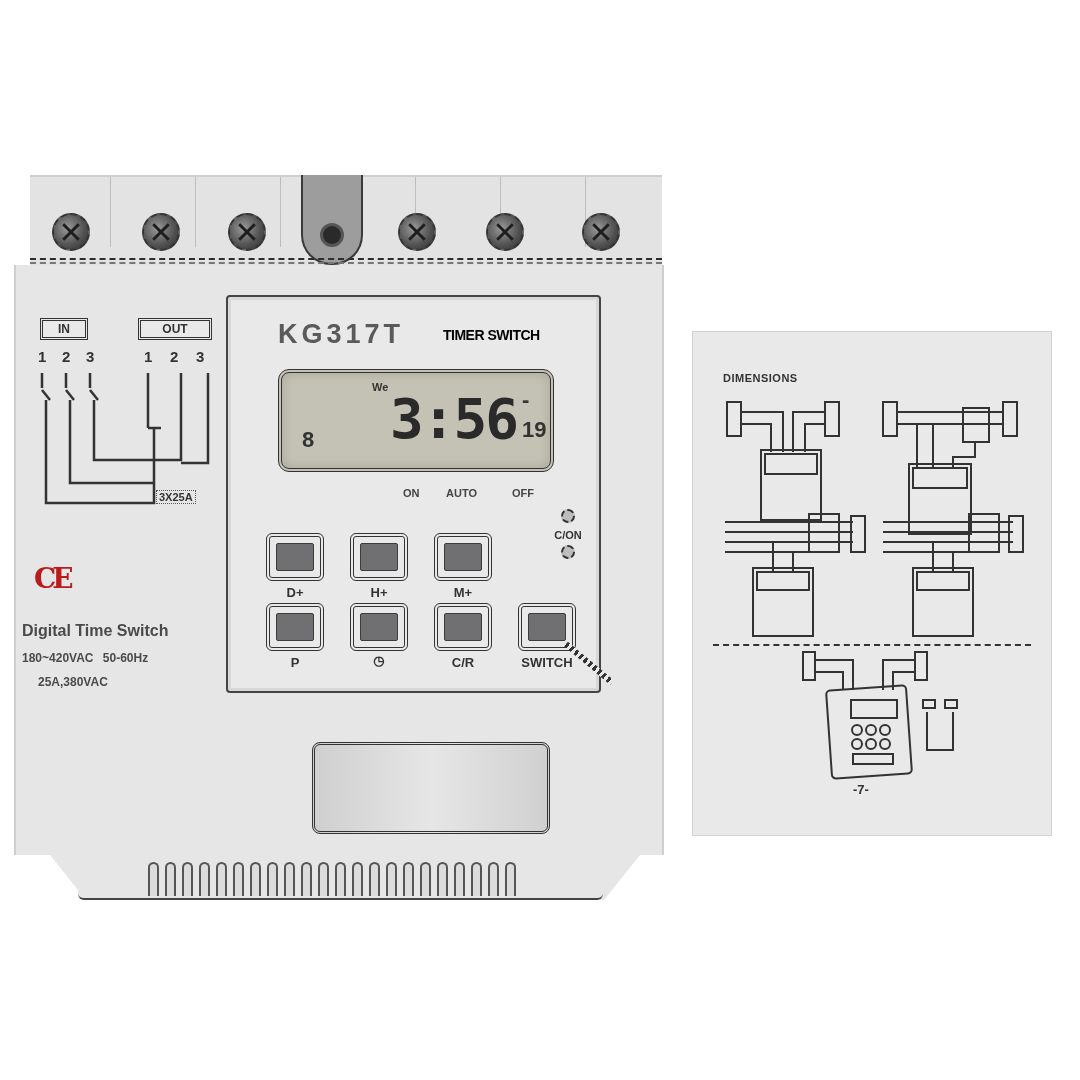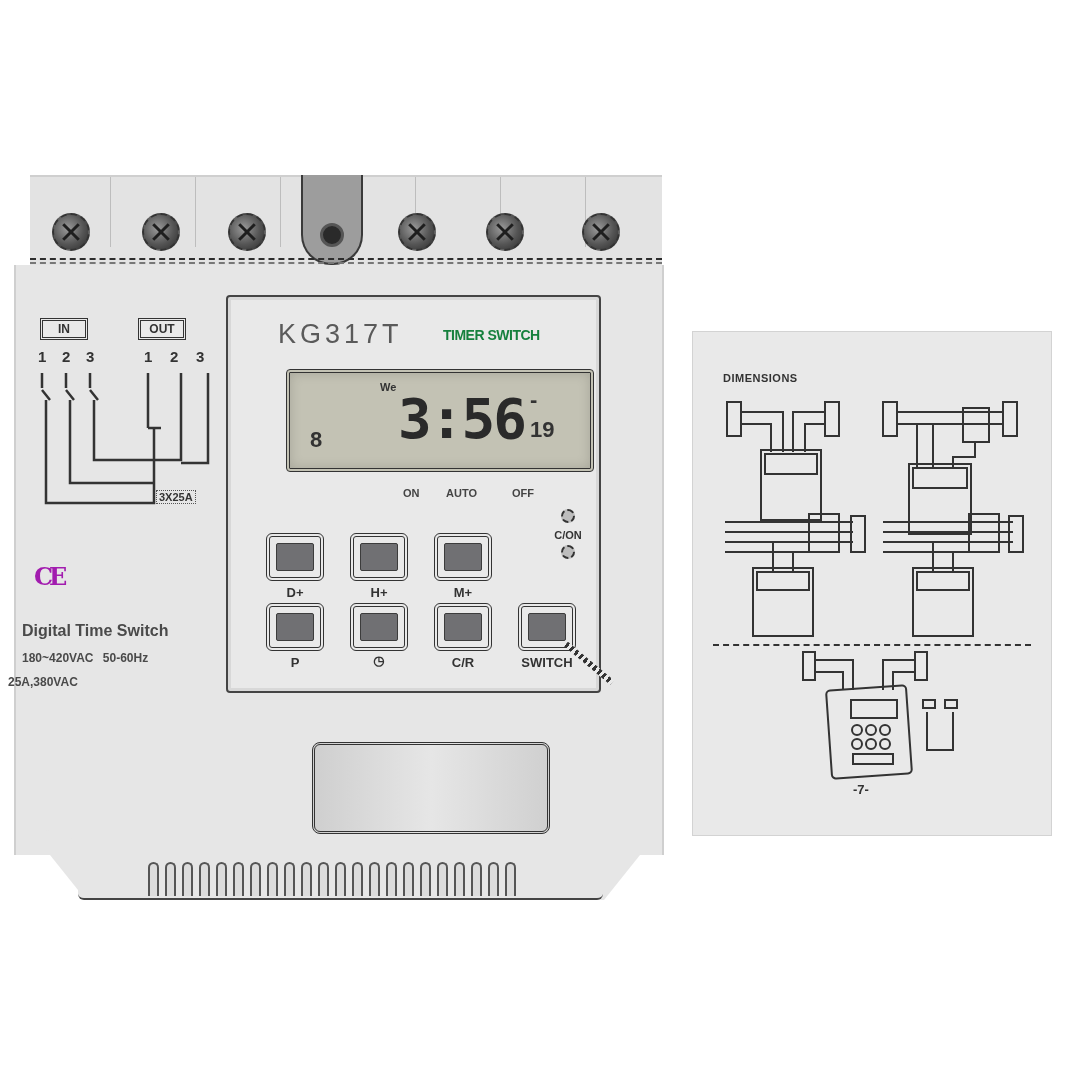--- a/index.html
+++ b/index.html
@@ -51,42 +51,42 @@
   .foot-left { left: 30px; border-radius: 0 0 0 0; border-top-right-radius: 60px; clip-path: polygon(0 0, 100% 0, 100% 100%, 80% 100%); }
   .foot-right { left: 590px; clip-path: polygon(0 0, 100% 0, 20% 100%, 0 100%); }
   .comb { position: absolute; left: 148px; top: 862px; height: 36px; display: flex; gap: 6px; }
   .comb .tooth { width: 11px; height: 34px; border: 2px solid #555; border-bottom: none; border-radius: 6px 6px 0 0; background: #dcdcdc; }
 
   
   .wiring { position: absolute; left: 36px; top: 318px; width: 180px; height: 195px; }
   .io-box { position:absolute; top:0; height: 22px; border: 3px double #333; background:#e9e9e9;
     font-size: 12px; font-weight: bold; text-align:center; line-height: 16px; color:#333; }
   .io-box.in { left: 4px; width: 48px; }
-  .io-box.out { left: 102px; width: 48px; }
+  .io-box.out { left: 102px; width: 74px; }
   .term-nums { position: absolute; top: 30px; left: 0; width: 180px; font-size: 15px; font-weight: bold; color:#333; }
   .term-nums span { position:absolute; }
   .wires { position:absolute; left:0; top: 50px; width: 180px; height: 145px; }
   .rating { position:absolute; left: 120px; top: 172px; font-size: 11px; font-weight:bold; color:#333; border: 1px dotted #555; padding: 0 2px; }
 
-  .ce-mark { position:absolute; left: 34px; top: 562px; font-size: 24px; font-weight: bold; color:#a21caf; letter-spacing:-4px; font-family:"DejaVu Serif", serif; }
+  .ce-mark { position:absolute; left: 34px; top: 562px; font-size: 28px; font-weight: bold; color:#b91c1c; letter-spacing:-4px; font-family:"DejaVu Serif", serif; }
   .product-name { position:absolute; left: 22px; top: 622px; font-size: 16px; font-weight: bold; color: #4a4a4a; }
   .spec1 { position:absolute; left: 22px; top: 651px; font-size: 12px; font-weight:bold; color:#4a4a4a; word-spacing: 6px; }
-  .spec2 { position:absolute; left: 8px; top: 675px; font-size: 12px; font-weight:bold; color:#4a4a4a; }
+  .spec2 { position:absolute; left: 38px; top: 675px; font-size: 12px; font-weight:bold; color:#4a4a4a; }
 
   
   .faceplate {
     position: absolute; left: 226px; top: 295px; width: 375px; height: 398px;
     background: #e9e9e9; border: 2px solid #444; border-radius: 4px;
     box-shadow: inset 0 0 0 3px #d8d8d8;
   }
-  .model { position:absolute; left: 50px; top: 22px; font-size: 27px; font-weight: normal; color:#5a5a5a; letter-spacing: 4px; }
-  .subtitle { position:absolute; left: 215px; top: 30px; font-size: 14px; font-weight: bold; color:#15803d; letter-spacing: -0.5px; }
+  .model { position:absolute; left: 50px; top: 22px; font-size: 27px; font-weight: bold; color:#5a5a5a; letter-spacing: 4px; }
+  .subtitle { position:absolute; left: 215px; top: 30px; font-size: 14px; font-weight: bold; color:#000000; letter-spacing: -0.5px; }
   .lcd {
-    position:absolute; left: 58px; top: 72px; width: 308px; height: 103px;
-    border: 4px double #333; background: #c3c2b4; border-radius: 4px;
+    position:absolute; left: 50px; top: 72px; width: 276px; height: 103px;
+    border: 4px double #333; background: #c3c2b4; border-radius: 11px;
     box-shadow: inset 0 0 12px rgba(0,0,0,0.15);
   }
   .lcd-day { position:absolute; left: 90px; top: 8px; font-size: 11px; font-weight: bold; color:#333; }
   .lcd-time { position:absolute; left: 108px; top: 14px; font-size: 56px; font-weight: bold; color:#2a2a2a; font-family: "DejaVu Sans Mono", monospace; letter-spacing: -2px; line-height: 64px; }
   .lcd-suffix { position:absolute; left: 240px; top: 16px; font-size: 22px; font-weight: bold; color:#333; line-height: 22px; }
   .lcd-suffix2 { position:absolute; left: 240px; top: 44px; font-size: 22px; font-weight: bold; color:#333; }
   .lcd-prog { position:absolute; left: 20px; top: 54px; font-size: 22px; font-weight: bold; color:#333; }
   .mode-labels { position:absolute; top: 190px; left: 0; width: 375px; font-size: 11px; font-weight: bold; color:#444; }
   .mode-labels span { position:absolute; }
 

